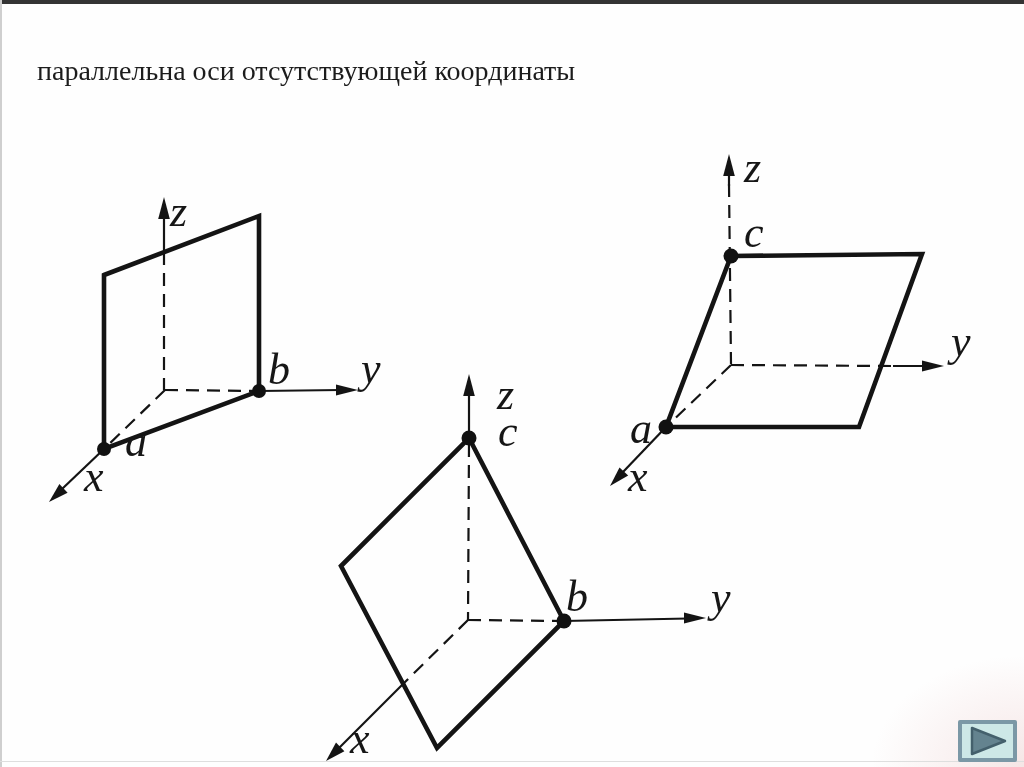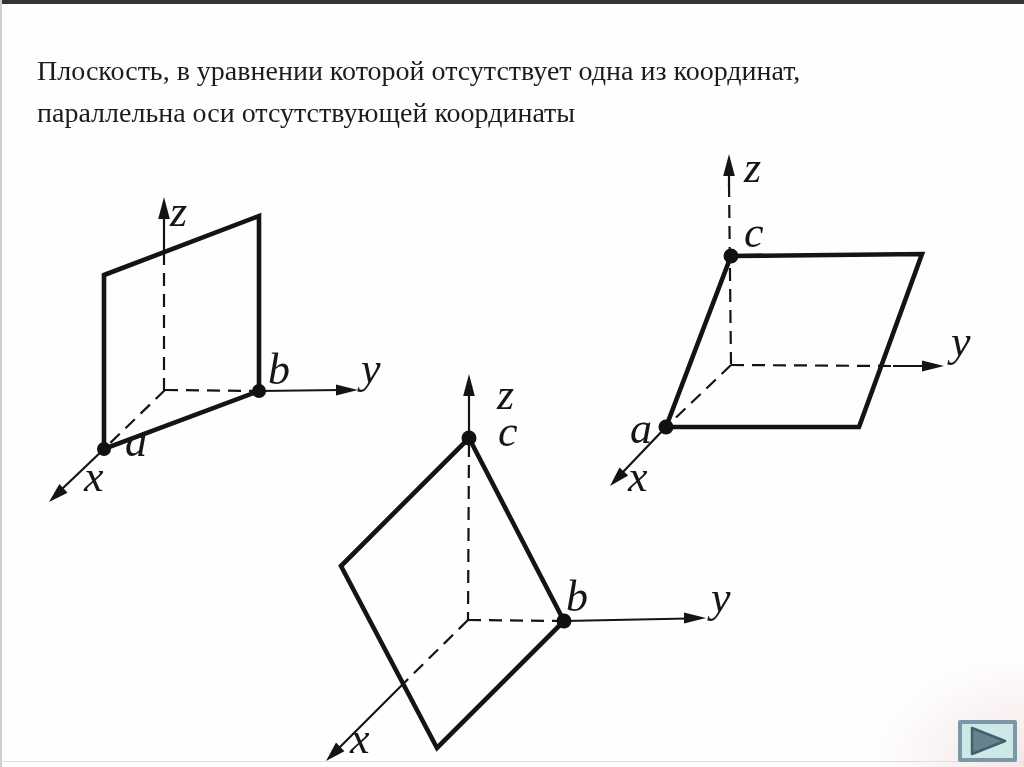--- a/index.html
+++ b/index.html
@@ -40,21 +40,20 @@
 </head>
 <body>
 
 <div>
   <div class="top-edge"></div>
   <div class="left-edge"></div>
   <div class="corner-tint"></div>
   <div class="bottom-line"></div>
 
   <div class="title">
-    <div>Плоскость, в уравнении которой отсутствует одна из координат,</div>
     <div>параллельна оси отсутствующей координаты</div>
   </div>
 
   <svg class="diagrams" width="1024" height="767" viewBox="0 0 1024 767">
 
     <g>
       <path class="axis-dash" d="M164,252 L164,390"></path>
       <path class="axis-dash" d="M165,390 L259,391"></path>
       <path class="axis-dash" d="M165,390 L104,449"></path>
       <path class="axis" d="M164,212 L164,252"></path>

